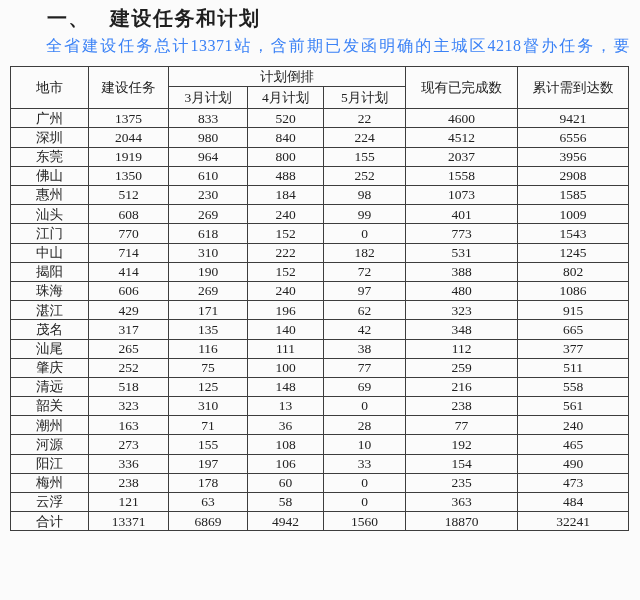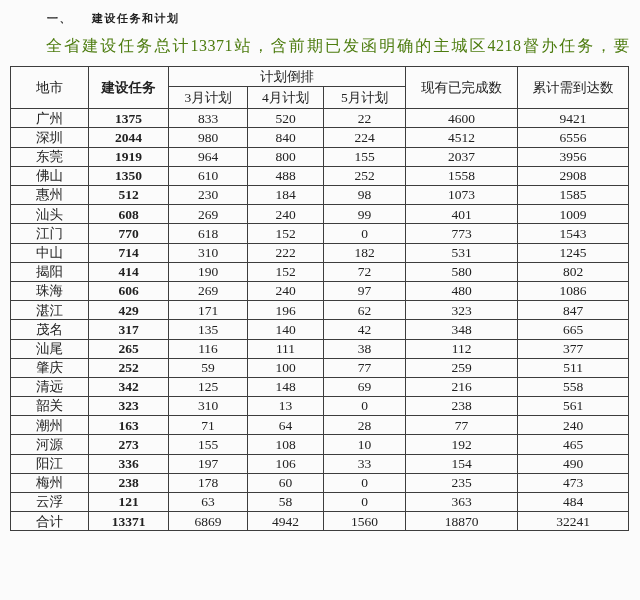--- a/index.html
+++ b/index.html
@@ -8,35 +8,35 @@
     background: #fbfbfb;
     font-family: "Liberation Serif", "DejaVu Serif", serif;
     color: #262626;
     overflow: hidden;
   }
   .doc {
     width: 640px; height: 600px;
     padding: 4px 10px 0 12px;
   }
   .title {
-    font-size: 11px;
+    font-size: 20px;
     font-weight: bold;
     color: #1f1f1f;
     margin-left: 35px;
     margin-top: 2px;
     letter-spacing: 1.5px;
     height: 26px;
     line-height: 24px;
     white-space: nowrap;
   }
   .title .title-num { margin-right: 20px; }
   .para {
     font-size: 16px;
     line-height: 27.3px;
-    color: #4d7c0f;
+    color: #3b82f6;
     margin-bottom: 7px;
   }
   .para .pline {
     text-align: justify;
     text-align-last: justify;
     letter-spacing: 0.5px;
   }
   .para .pline.first { text-indent: 34px; }
   .para .pline.last {
     text-align-last: left;
@@ -56,21 +56,21 @@
     line-height: 1;
     padding: 0;
     overflow: hidden;
     white-space: nowrap;
     font-weight: normal;
     color: #222;
   }
   thead tr.h1 th { height: 20px; }
   thead tr.h2 th { height: 22px; }
   tbody td { height: 19.2px; }
-  .bold { font-weight: bold; }
+  .bold { font-weight: normal; }
   col.c-city { width: 78px; }
   col.c-task { width: 80px; }
   col.c-mar  { width: 79px; }
   col.c-apr  { width: 76px; }
   col.c-may  { width: 82px; }
   col.c-done { width: 112px; }
   col.c-cum  { width: 111px; }
 </style>
 </head>
 <body>
@@ -181,40 +181,40 @@
           <td>182</td>
           <td>531</td>
           <td>1245</td>
         </tr>
         <tr>
           <td>揭阳</td>
           <td class="bold">414</td>
           <td>190</td>
           <td>152</td>
           <td>72</td>
-          <td>580</td>
+          <td>388</td>
           <td>802</td>
         </tr>
         <tr>
           <td>珠海</td>
           <td class="bold">606</td>
           <td>269</td>
           <td>240</td>
           <td>97</td>
           <td>480</td>
           <td>1086</td>
         </tr>
         <tr>
           <td>湛江</td>
           <td class="bold">429</td>
           <td>171</td>
           <td>196</td>
           <td>62</td>
           <td>323</td>
-          <td>847</td>
+          <td>915</td>
         </tr>
         <tr>
           <td>茂名</td>
           <td class="bold">317</td>
           <td>135</td>
           <td>140</td>
           <td>42</td>
           <td>348</td>
           <td>665</td>
         </tr>
@@ -223,49 +223,49 @@
           <td class="bold">265</td>
           <td>116</td>
           <td>111</td>
           <td>38</td>
           <td>112</td>
           <td>377</td>
         </tr>
         <tr>
           <td>肇庆</td>
           <td class="bold">252</td>
-          <td>59</td>
+          <td>75</td>
           <td>100</td>
           <td>77</td>
           <td>259</td>
           <td>511</td>
         </tr>
         <tr>
           <td>清远</td>
-          <td class="bold">342</td>
+          <td class="bold">518</td>
           <td>125</td>
           <td>148</td>
           <td>69</td>
           <td>216</td>
           <td>558</td>
         </tr>
         <tr>
           <td>韶关</td>
           <td class="bold">323</td>
           <td>310</td>
           <td>13</td>
           <td>0</td>
           <td>238</td>
           <td>561</td>
         </tr>
         <tr>
           <td>潮州</td>
           <td class="bold">163</td>
           <td>71</td>
-          <td>64</td>
+          <td>36</td>
           <td>28</td>
           <td>77</td>
           <td>240</td>
         </tr>
         <tr>
           <td>河源</td>
           <td class="bold">273</td>
           <td>155</td>
           <td>108</td>
           <td>10</td>

